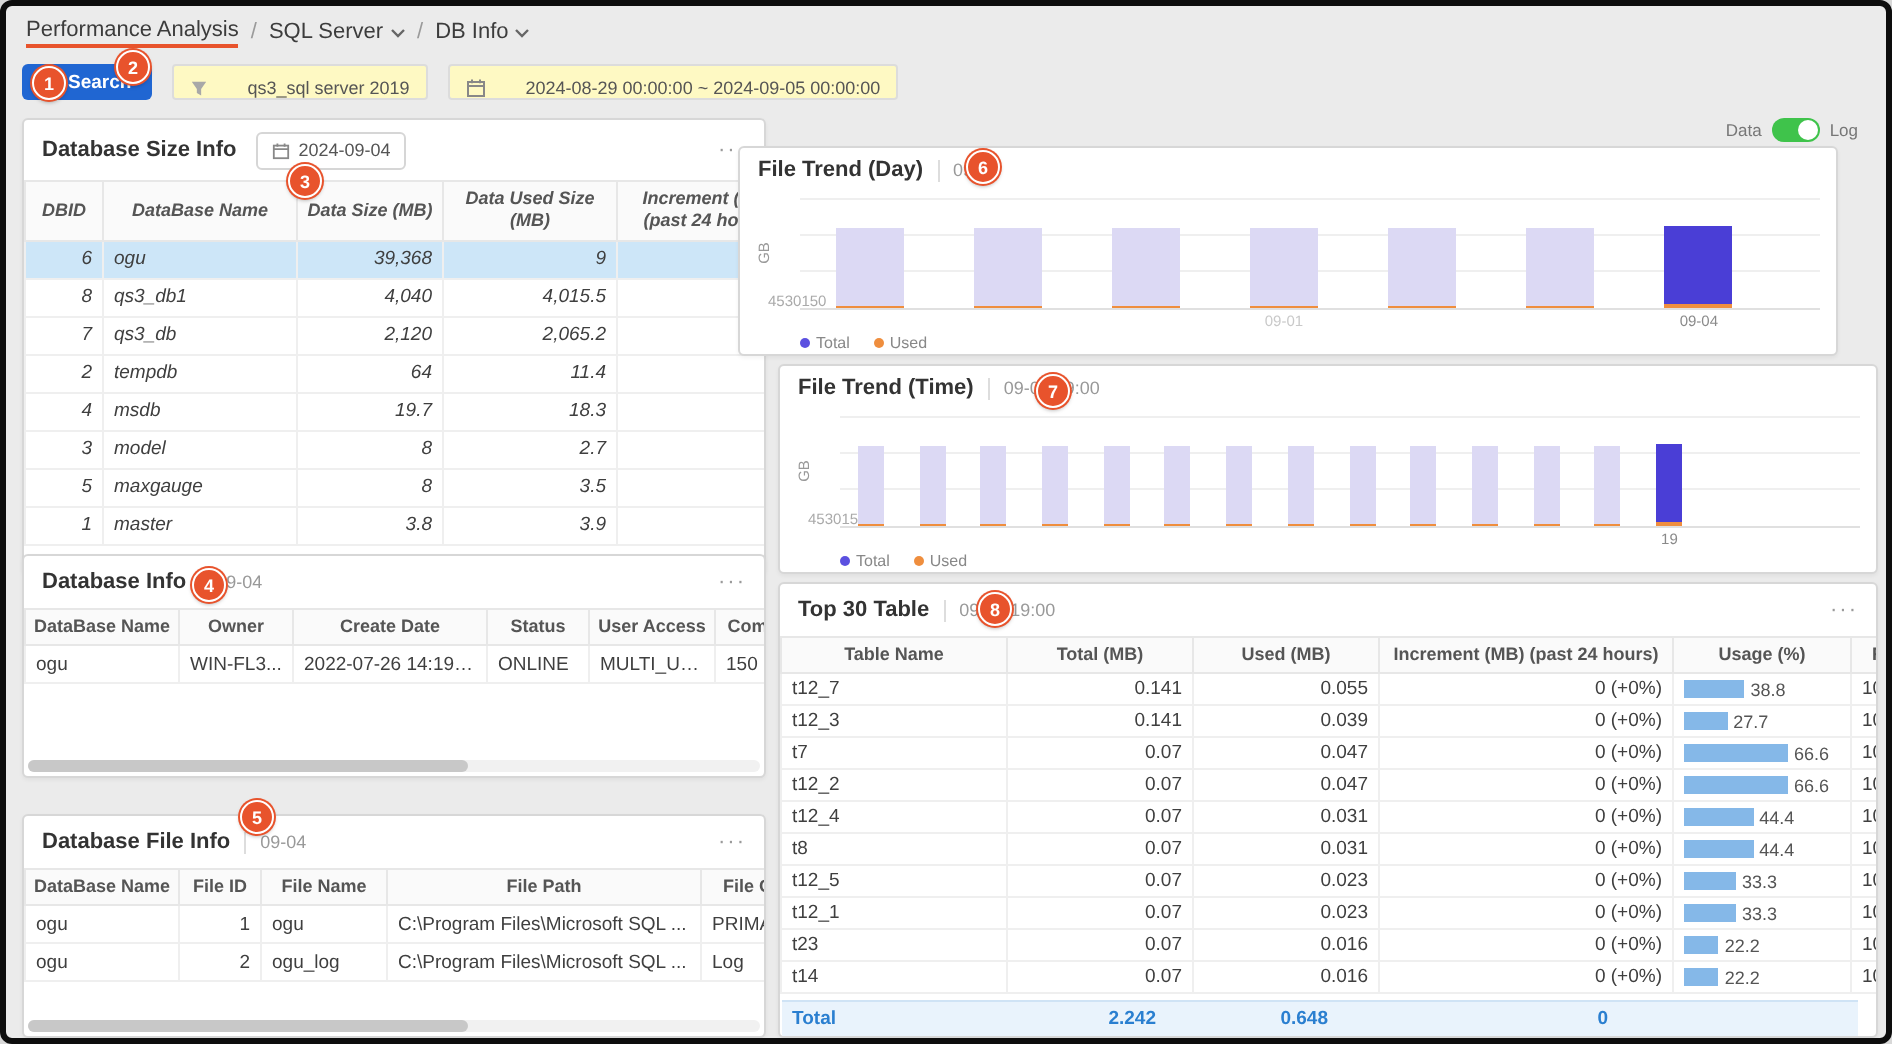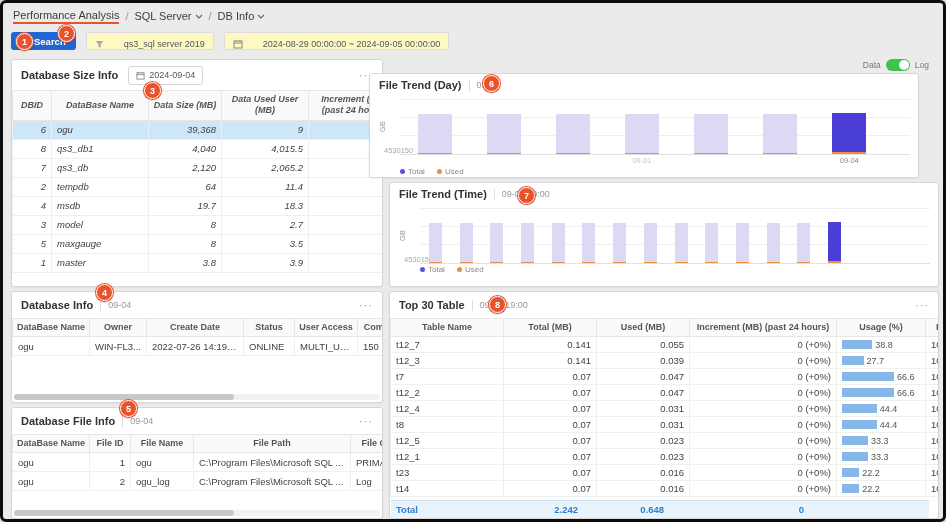--- a/index.html
+++ b/index.html
@@ -20,21 +20,21 @@
   .panel{position:absolute;background:#fff;border:1px solid #d7d7d7;border-radius:3px;box-shadow:0 1px 2px rgba(0,0,0,0.05);overflow:hidden;}
   .phead{display:flex;align-items:center;height:26px;padding:0 9px;box-sizing:border-box;}
   .ptitle{font-size:11px;font-weight:bold;color:#333;white-space:nowrap;}
   .psep{width:1px;height:11px;background:#ddd;margin:0 7px;}
   .pdate{font-size:9px;color:#999;white-space:nowrap;}
   .pmenu{margin-left:auto;color:#9a9a9a;font-size:11px;letter-spacing:1px;cursor:pointer;line-height:1;}
   .datechip{display:flex;align-items:center;gap:4px;border:1px solid #d6d6d6;border-radius:3px;height:17px;padding:0 7px;font-size:9px;color:#555;margin-left:10px;cursor:pointer;}
   .tbody-host{position:absolute;left:0;right:0;bottom:0;top:26px;overflow:hidden;}
 
   #p-dbsize{left:8px;top:56px;width:370px;height:226px;}
-  #p-dbinfo{left:8px;top:288px;width:370px;height:110px;}
+  #p-dbinfo{left:8px;top:274px;width:370px;height:110px;}
   #p-dbfile{left:8px;top:404px;width:370px;height:110px;}
   #p-day{left:366px;top:70px;width:548px;height:103px;}
   #p-time{left:386px;top:179px;width:548px;height:103px;}
   #p-top30{left:386px;top:288px;width:548px;height:226px;}
 
   
   .grid{border-collapse:collapse;table-layout:fixed;}
   .grid th{background:#fafafa;border:1px solid #e7e7e7;font-size:9px;font-weight:bold;color:#555;padding:3px 3px;text-align:center;line-height:1.25;white-space:nowrap;overflow:hidden;}
   .grid.th-wrap th{white-space:normal;}
   .grid td{border:1px solid #efefef;font-size:9.5px;color:#3f3f3f;padding:2px 5px;white-space:nowrap;overflow:hidden;text-overflow:ellipsis;height:14px;box-sizing:content-box;}
@@ -148,21 +148,21 @@
       </span>
       <span class="pmenu">···</span>
     </div>
     <div class="tbody-host" id="dbsize-body" style="top:30px">
         <table class="grid th-wrap" style="width: 370px; font-style: italic;">
           <thead>
             <tr>
               <th style="width: 32px;">DBID</th>
               <th style="width: 90px;">DataBase Name</th>
               <th style="width: 66px;">Data Size (MB)</th>
-              <th style="width: 80px;">Data Used User (MB)</th>
+              <th style="width: 80px;">Data Used Size (MB)</th>
               <th style="width: 84px;">Increment (MB) (past 24 hours)</th>
             </tr>
           </thead>
           <tbody>
             <tr class="selected">
               <td class="a-r">6</td>
               <td class="a-l">ogu</td>
               <td class="a-r">39,368</td>
               <td class="a-r">9</td>
               <td class="a-r">0</td>
@@ -463,20 +463,36 @@
                   <div class="ubar2" style="height: 1px; background: rgb(239, 142, 62);"></div>
                 </div>
               </div>
               <div class="slot">
                 <div class="cbar hl" style="height: 75.5556%; width: 13px; background: rgb(74, 62, 214);">
                   <div class="ubar2" style="height: 2px; background: rgb(239, 142, 62);"></div>
                 </div>
               </div>
             </div>
           </div>
+        <div class="xrow" style="padding-right: 80px;">
+            <div class="xlab"></div>
+            <div class="xlab"></div>
+            <div class="xlab"></div>
+            <div class="xlab"></div>
+            <div class="xlab"></div>
+            <div class="xlab"></div>
+            <div class="xlab"></div>
+            <div class="xlab"></div>
+            <div class="xlab"></div>
+            <div class="xlab"></div>
+            <div class="xlab"></div>
+            <div class="xlab"></div>
+            <div class="xlab"></div>
+            <div class="xlab hl">19</div>
+          </div>
       </div>
     </div>
     <div class="legend">
         <span class="litem">
           <span class="ldot ld-total"></span>
           <span>Total</span>
         </span>
         <span class="litem">
           <span class="ldot ld-used"></span>
           <span>Used</span>

